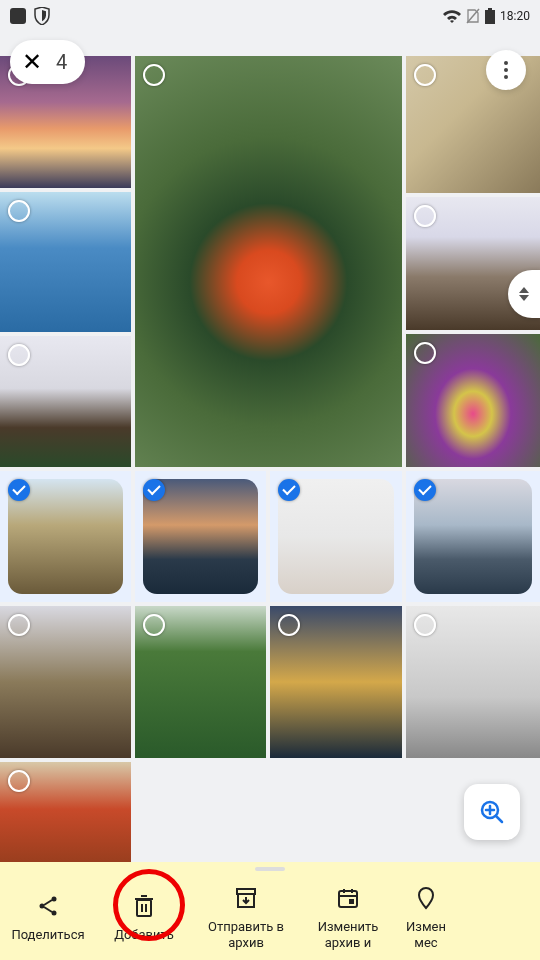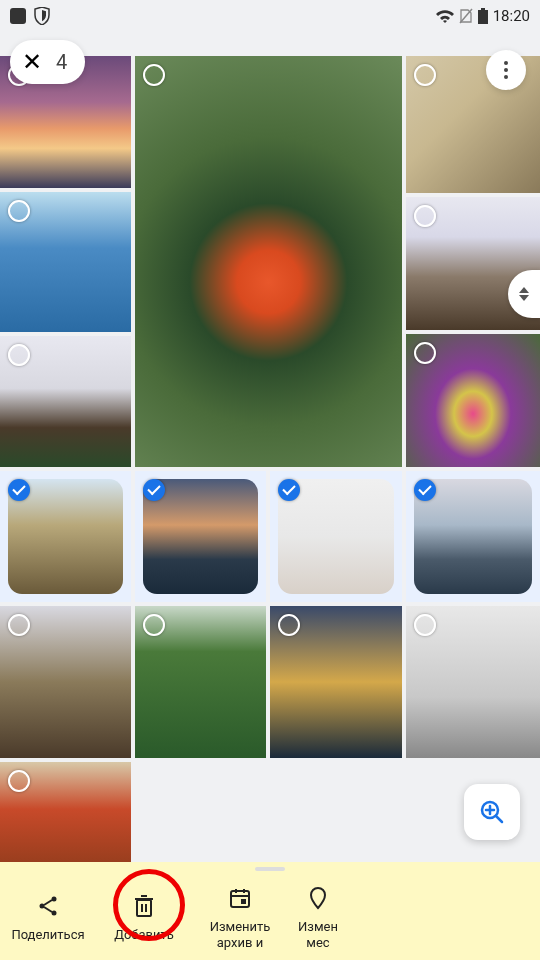--- a/index.html
+++ b/index.html
@@ -1,17 +1,17 @@
 <!DOCTYPE html>
 <html><head>
 <meta charset="utf-8">
 <style>
 *{margin:0;padding:0;box-sizing:border-box;font-family:Roboto,Arial,sans-serif}
 body{width:540px;height:960px;background:#f0f1f3;overflow:hidden;position:relative}
-.statusbar{height:32px;display:flex;align-items:center;justify-content:space-between;padding:16px 10px;font-size:15px;color:#222}
+.statusbar{height:32px;display:flex;align-items:center;justify-content:space-between;padding:16px 10px;font-size:12px;color:#222}
 .sb-left{display:flex;gap:8px;align-items:center}
 .sb-right{display:flex;gap:5px;align-items:center}
 .sq{width:16px;height:16px;background:#333;border-radius:3px}
 .shield{width:16px;height:18px}
 .selhdr{position:absolute;top:40px;left:10px;background:#fff;border-radius:22px;height:44px;display:flex;align-items:center;gap:14px;padding:0 18px 0 12px;box-shadow:0 2px 6px rgba(0,0,0,.15);z-index:10}
 .xbtn{font-size:24px;line-height:1}
 .selcount{font-size:20px;color:#444}
 .ovbtn{position:absolute;top:50px;right:14px;width:40px;height:40px;border-radius:50%;background:#fff;box-shadow:0 2px 6px rgba(0,0,0,.15);display:flex;align-items:center;justify-content:center;z-index:10}
 .dots{display:flex;flex-direction:column;gap:3px}
 .dots span{width:4px;height:4px;border-radius:50%;background:#444}
@@ -188,20 +188,30 @@
         <svg width="22" height="24" viewBox="0 0 22 24">
           <rect x="4" y="6" width="14" height="16" rx="1" fill="none" stroke="#222" stroke-width="2"></rect>
           <line x1="2" y1="5" x2="20" y2="5" stroke="#222" stroke-width="2"></line>
           <line x1="8" y1="2" x2="14" y2="2" stroke="#222" stroke-width="2"></line>
           <line x1="9" y1="10" x2="9" y2="18" stroke="#222" stroke-width="2"></line>
           <line x1="13" y1="10" x2="13" y2="18" stroke="#222" stroke-width="2"></line>
         </svg>
       </div>
     <div class="albl">Добавить</div>
   </div>
+  <div class="act">
+    <div class="aicon">
+        <svg width="22" height="22" viewBox="0 0 22 22">
+          <rect x="2" y="2" width="18" height="5" fill="none" stroke="#222" stroke-width="2"></rect>
+          <rect x="3" y="7" width="16" height="13" fill="none" stroke="#222" stroke-width="2"></rect>
+          <path d="M11 10v5m-3-2l3 3 3-3" fill="none" stroke="#222" stroke-width="2"></path>
+        </svg>
+      </div>
+    <div class="albl">Отправить в архив</div>
+  </div>
   <div class="act sm">
     <div class="aicon">
         <svg width="22" height="22" viewBox="0 0 22 22">
           <rect x="2" y="4" width="18" height="16" rx="2" fill="none" stroke="#222" stroke-width="2"></rect>
           <line x1="2" y1="9" x2="20" y2="9" stroke="#222" stroke-width="2"></line>
           <line x1="7" y1="2" x2="7" y2="6" stroke="#222" stroke-width="2"></line>
           <line x1="15" y1="2" x2="15" y2="6" stroke="#222" stroke-width="2"></line>
           <rect x="12" y="12" width="5" height="5" fill="#222"></rect>
         </svg>
       </div>

